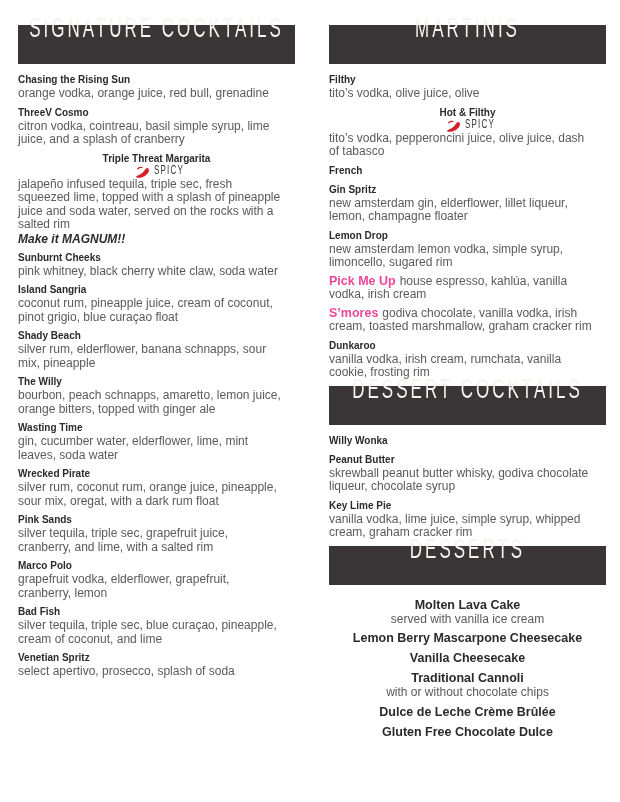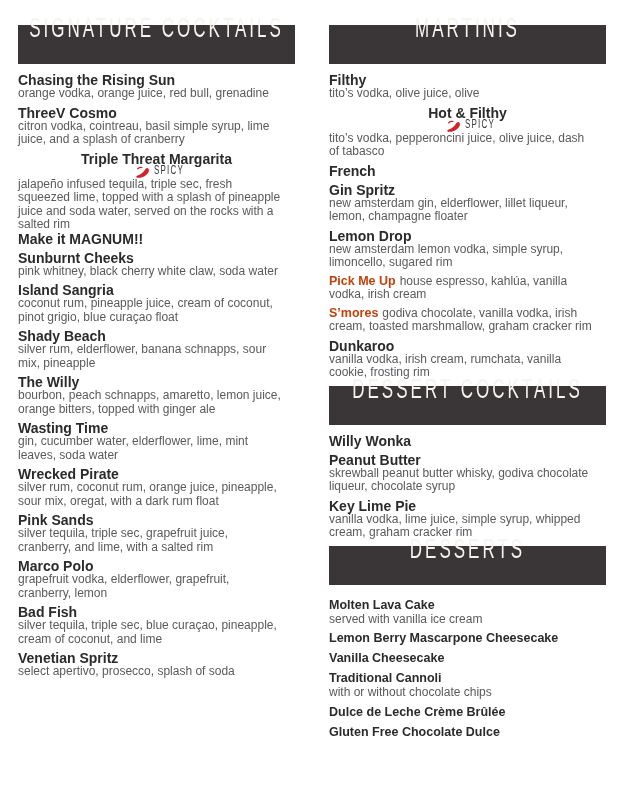--- a/index.html
+++ b/index.html
@@ -21,39 +21,39 @@
   .banner-mid { margin-top: 6px; }
   .banner-text {
     color: #f7f4ef; font-size: 17px; font-weight: 400;
     letter-spacing: 3px; transform: scaleY(1.62);
     white-space: nowrap;
   }
 
   .item { margin-bottom: 5px; }
   .name-row { display: flex; align-items: center; flex-direction: column; }
   .name {
-    font-size: 14px; font-weight: bold; color: #2c2a2b; line-height: 14px;
+    font-size: 10px; font-weight: bold; color: #2c2a2b; line-height: 14px;
   }
   .desc {
     font-size: 12px; color: #5b595c; line-height: 13.5px; max-width: 266px;
   }
   .note {
-    font-size: 14px; font-weight: bold; 
+    font-size: 12px; font-weight: bold; font-style: italic;
     color: #2c2a2b; line-height: 14px;
   }
-  .inline-name { font-weight: bold; color: #c2410c; font-size: 12.5px; margin-right: 4px; }
+  .inline-name { font-weight: bold; color: #ec4899; font-size: 12.5px; margin-right: 4px; }
 
   .spicy-badge { display: inline-flex; align-items: flex-start; margin-left: 6px; }
   .chili { margin-right: 2px; transform: rotate(-6deg); }
   .spicy-label {
     font-size: 8px; color: #3a3637; letter-spacing: 1.2px;
     transform: scaleY(1.5); font-weight: 400;
   }
 
-  .desserts-list { padding-top: 4px; text-align: left; }
+  .desserts-list { padding-top: 4px; text-align: center; }
   .dessert { margin-bottom: 5px; }
   .d-name { font-size: 12.5px; font-weight: bold; color: #2c2a2b; line-height: 15px; }
   .d-desc { font-size: 12px; color: #5b595c; line-height: 13.5px; }
 </style>
 </head>
 <body>
 
 <div class="col col-left">
 
   <div class="banner">

